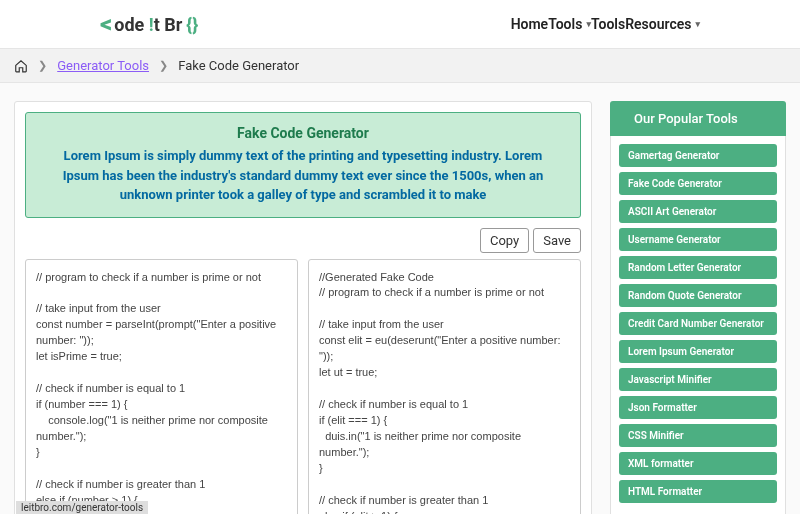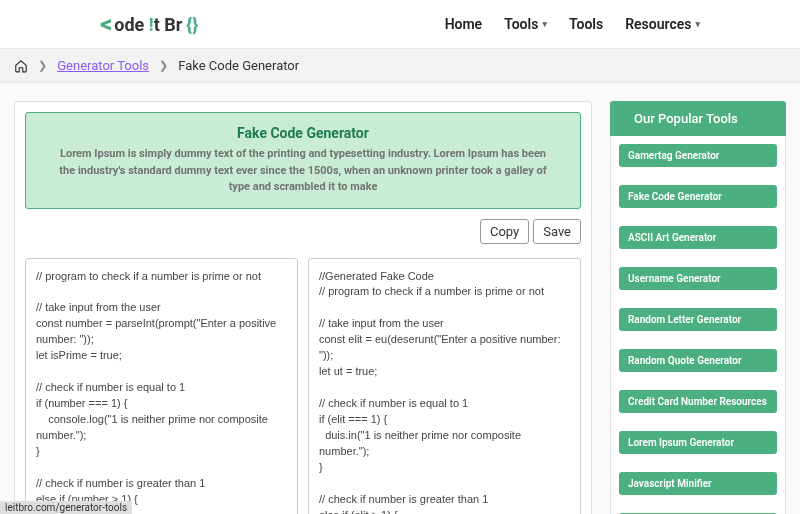--- a/index.html
+++ b/index.html
@@ -2,41 +2,41 @@
 <html><head>
 <meta charset="utf-8">
 <style>
 *{margin:0;padding:0;box-sizing:border-box;font-family:-apple-system,BlinkMacSystemFont,"Segoe UI",Roboto,sans-serif}
 body{background:#fff;color:#333;font-size:13px}
 .header{display:flex;align-items:center;justify-content:space-between;padding:10px 100px 10px 100px;background:#fff}
 .logo{display:flex;align-items:center;font-size:18px;font-weight:700}
 .logo-lt{color:#4caf82;font-size:24px;font-weight:900;margin-right:2px}
 .logo-i{color:#4caf82}
 .logo-braces{color:#4caf82;margin-left:4px;font-weight:900}
-.nav{display:flex;gap:22px;align-items:center}
+.nav{display:flex;align-items:center}
 .nav-item{font-size:14px;color:#222;cursor:pointer;font-weight:600;display:flex;align-items:center;gap:4px}
 .chev{font-size:9px;color:#666}
 .breadcrumb{background:#f2f2f2;padding:9px 14px;display:flex;align-items:center;gap:10px;font-size:13px;border-top:1px solid #e5e5e5;border-bottom:1px solid #e5e5e5}
 .bc-home{width:14px;height:14px;display:inline-block}
 .bc-sep{color:#888;font-size:11px}
 .bc-link{text-decoration:underline;color:#8b5cf6;cursor:pointer}
 .main-wrap{display:flex;gap:18px;padding:18px 14px 0 14px;background:#fafafa;align-items:flex-start}
 .left-col{flex:1;background:#fff;border:1px solid #e0e0e0;border-radius:3px;padding:10px}
 .hero{background:#c8ecd6;border:1px solid #4caf82;border-radius:3px;padding:12px 30px;text-align:center;margin-bottom:10px}
 .hero-title{color:#1e7b4d;font-weight:700;font-size:14px;margin-bottom:5px}
-.hero-desc{color:#737373;font-weight:700;font-size:11px;line-height:1.5}
-.btn-row{display:flex;justify-content:flex-end;gap:4px;margin-bottom:14px}
+.hero-desc{color:#0369a1;font-weight:700;font-size:13px;line-height:1.5}
+.btn-row{display:flex;justify-content:flex-end;gap:4px;margin-bottom:6px}
 .btn{border:1px solid #999;background:#fff;border-radius:3px;padding:4px 9px;font-size:13px;cursor:pointer;color:#333}
 .code-row{display:flex;gap:10px}
 .code-box{flex:1;border:1px solid #ccc;border-radius:3px;padding:10px 10px;font-family:Arial,sans-serif;font-size:11px;color:#444;line-height:1.45;white-space:pre-wrap;height:300px;overflow:hidden}
 .right-col{width:176px}
 .rc-head{background:#4caf82;color:#fff;padding:10px 24px;font-size:13px;font-weight:500;border-radius:3px 3px 0 0}
 .tools-box{background:#fff;border:1px solid #e0e0e0;border-top:none;border-radius:0 0 3px 3px;padding:8px}
-.tool-link{display:block;background:#4caf82;color:#fff;padding:6px 9px;font-size:10px;font-weight:600;border-radius:3px;margin-bottom:18px;cursor:pointer}
-.status-bar{position:fixed;bottom:0;left:0;background:#dedede;color:#333;font-size:10px;padding:1px 5px}
+.tool-link{display:block;background:#4caf82;color:#fff;padding:6px 9px;font-size:10px;font-weight:600;border-radius:3px;margin-bottom:5px;cursor:pointer}
+.status-bar{position:fixed;bottom:0;left:16px;background:#dedede;color:#333;font-size:10px;padding:1px 5px}
 </style>
 </head>
 <body>
 
 <header class="header">
   <div class="logo">
     <span class="logo-lt">&lt;</span><span>ode</span>&nbsp;<span class="logo-i">!</span><span>t Br</span><span class="logo-braces">{}</span>
   </div>
   <nav class="nav">
     <a class="nav-item">Home</a>
@@ -127,21 +127,21 @@
   </div>
   <aside class="right-col">
     <div class="rc-head">Our Popular Tools</div>
     <div class="tools-box" id="tools-box">
         <a class="tool-link">Gamertag Generator</a>
         <a class="tool-link">Fake Code Generator</a>
         <a class="tool-link">ASCII Art Generator</a>
         <a class="tool-link">Username Generator</a>
         <a class="tool-link">Random Letter Generator</a>
         <a class="tool-link">Random Quote Generator</a>
-        <a class="tool-link">Credit Card Number Resources</a>
+        <a class="tool-link">Credit Card Number Generator</a>
         <a class="tool-link">Lorem Ipsum Generator</a>
         <a class="tool-link">Javascript Minifier</a>
         <a class="tool-link">Json Formatter</a>
         <a class="tool-link">CSS Minifier</a>
         <a class="tool-link">XML formatter</a>
         <a class="tool-link">HTML Formatter</a>
       </div>
   </aside>
 </div>
 

